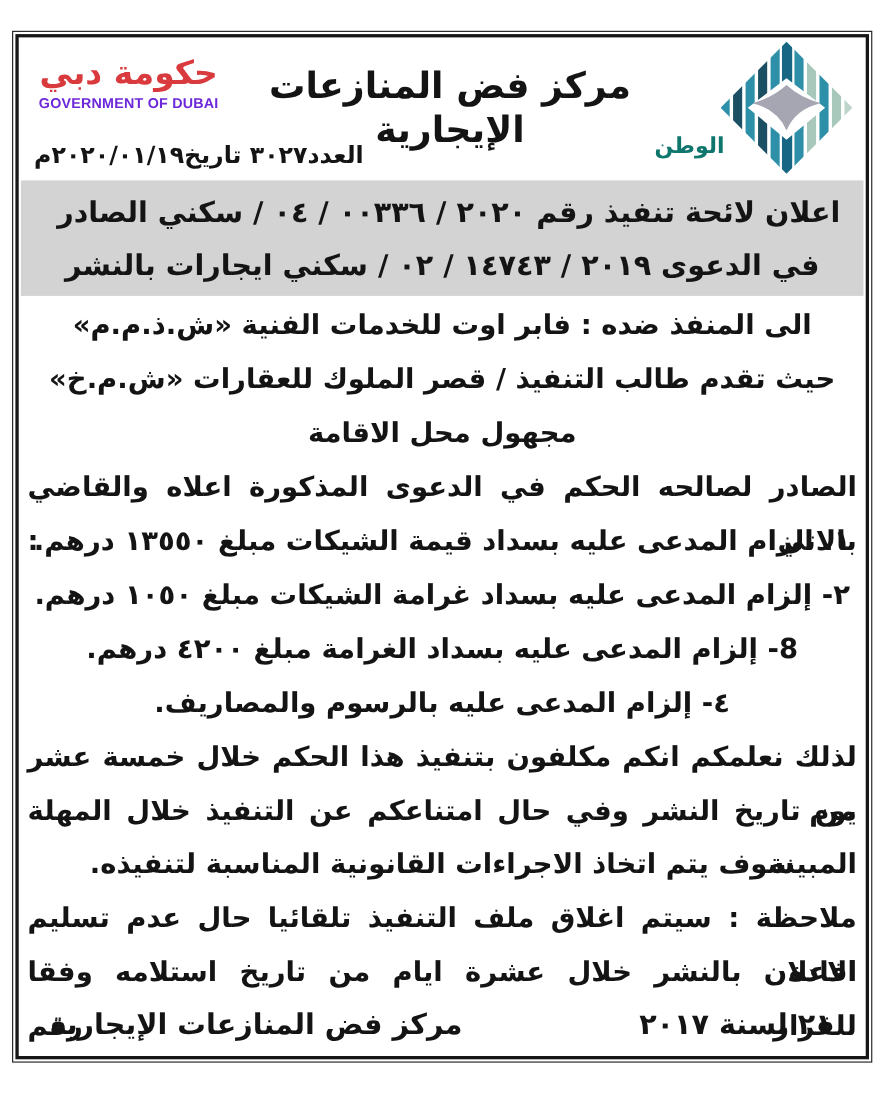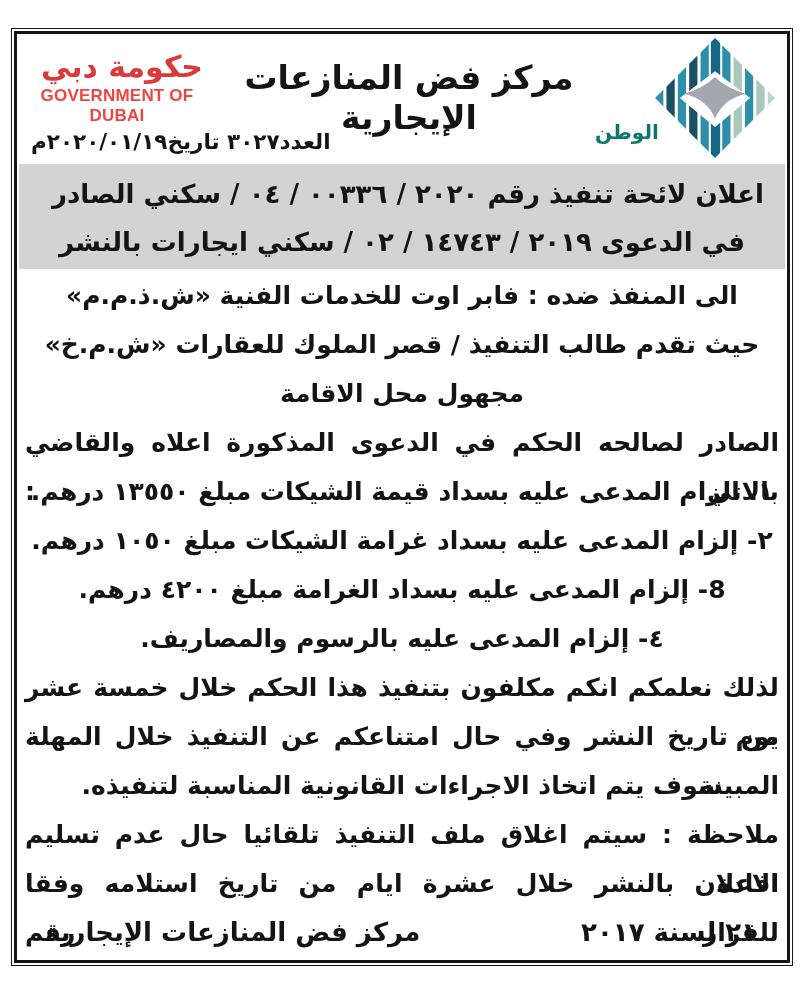--- a/index.html
+++ b/index.html
@@ -8,22 +8,22 @@
     font-family:"DejaVu Sans", sans-serif;color:#141414;overflow:hidden;
   }
   .frame{
     position:absolute;left:14px;top:31px;width:776px;height:932px;
     box-sizing:border-box;border:3px solid #161616;outline:1px solid #161616;
     outline-offset:2px;background:#ffffff;
   }
   
   .header{position:absolute;top:0;left:0;right:0;height:131px;}
   .dubai-logo{position:absolute;left:14px;top:16px;width:172px;text-align:center;}
-  .dubai-logo .ar{font-size:30px;font-weight:700;color:#d93a3e;line-height:34px;text-align:right;}
-  .dubai-logo .en{font-size:17px;font-weight:700;color:#ef4444;letter-spacing:.2px;
+  .dubai-logo .ar{font-size:30px;font-weight:700;color:#d93a3e;line-height:34px;}
+  .dubai-logo .en{font-size:13px;font-weight:700;color:#6d28d9;letter-spacing:.2px;
     font-family:"Liberation Sans", sans-serif;direction:ltr;margin-top:2px;}
   .issue-line{position:absolute;left:14px;top:95px;font-size:21.5px;font-weight:700;white-space:nowrap;}
   .main-title{position:absolute;left:182px;right:168px;top:24px;text-align:center;
     font-size:33px;font-weight:700;line-height:40px;}
   .alwatan{position:absolute;right:2px;top:0;width:192px;height:130px;}
   .alwatan svg{position:absolute;right:8px;top:2px;}
   .alwatan .wlabel{position:absolute;left:2px;top:86px;font-size:20px;font-weight:700;color:#0f766e;}
   
   .graybox{position:absolute;top:130px;left:2px;right:2px;height:105px;background:#d3d3d3;
     text-align:center;font-weight:700;font-size:26px;}

